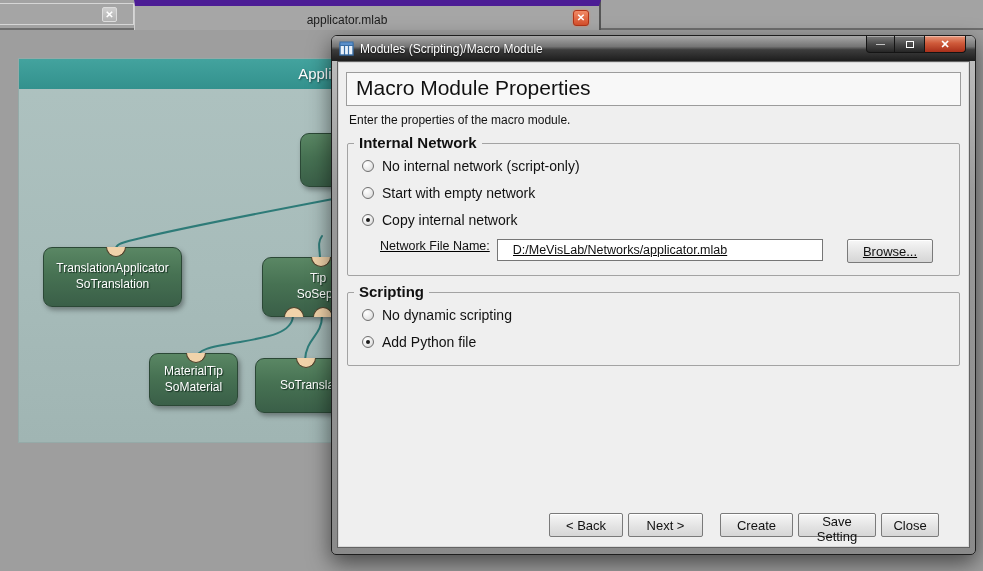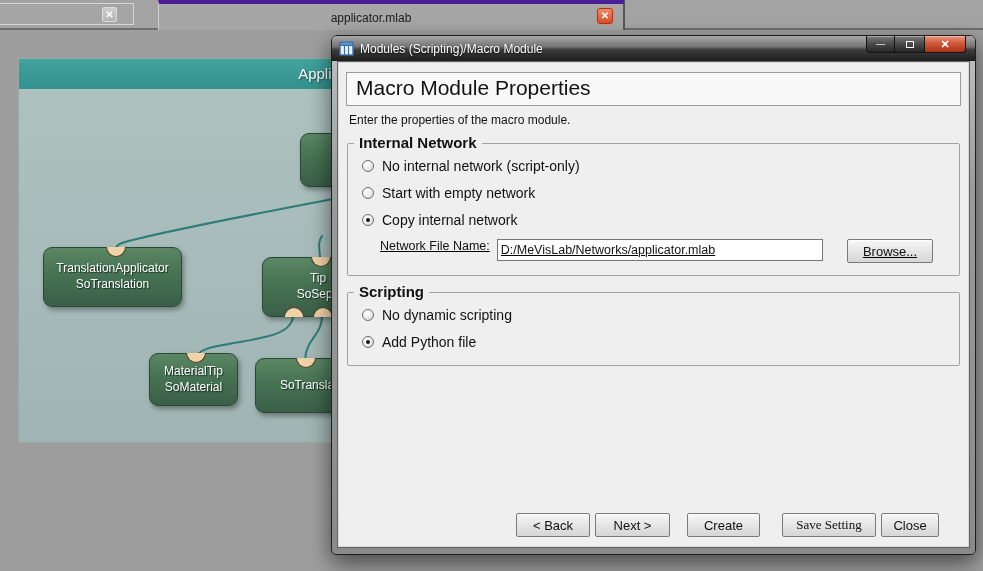--- a/index.html
+++ b/index.html
@@ -22,23 +22,22 @@
   }
   .tab-close-gray {
     position:absolute; right:16px; top:3px; width:15px; height:15px;
     background:linear-gradient(180deg,#cfcfcf,#b2b2b2);
     border:1px solid #dcdcdc; border-radius:2px;
     color:#ffffff; font-size:10px; font-weight:bold; line-height:13px; text-align:center;
     cursor:default;
   }
   .tab-active {
     position:absolute; left:134px; top:0; width:467px; height:30px;
-    border-top:4px solid #4c1d95; border-left:1px solid #cfcfcf; border-right:2px solid #565656;
+    border-top:6px solid #4c1d95; border-left:1px solid #cfcfcf; border-right:2px solid #565656;
     background:#a6a6a6;
-    margin-left:24px;
   }
   .tab-active .tab-label {
     position:absolute; left:0; right:40px; top:7px; text-align:center;
     font-size:12px; color:#1c1c1c;
   }
   .tab-close-red {
     position:absolute; right:10px; top:4px; width:16px; height:16px;
     background:linear-gradient(180deg,#f08a66,#d6502c);
     border:1px solid #b23418; border-radius:3px;
     color:#ffffff; font-size:10px; font-weight:bold; line-height:14px; text-align:center;
@@ -139,34 +138,34 @@
   .radio.checked::after {
     content:""; position:absolute; left:3px; top:3px; width:4px; height:4px;
     border-radius:50%; background:#1a1a1a;
   }
   .radio-label { font-size:14px; color:#111111; }
   .file-row { display:flex; align-items:flex-start; margin:6px 16px 2px 22px;text-decoration:underline; }
   .file-label { font-size:12.5px; color:#111111; margin-right:7px; white-space:nowrap; }
   .file-input {
     flex:1; height:22px; border:1px solid #767676; background:#ffffff;
     font-family:"Liberation Sans", sans-serif; font-size:12.5px; color:#111111;
-    padding:1px 3px; min-width:0;
+    padding:1px 15px; min-width:0;
   }
   .btn {
     height:24px; background:linear-gradient(180deg,#f7f7f7,#e2e2e2 60%,#d6d6d6);
     border:1px solid #7a7a7a; border-radius:2px;
     font-family:"Liberation Sans", sans-serif; font-size:13px; color:#111111;
     box-shadow:inset 0 1px 0 #ffffff; padding:0 8px;
   }
   .btn-browse { width:86px; margin-left:24px; flex:none; }
   .dlg-buttons { position:absolute; right:30px; bottom:10px; display:flex; }
   .btn.w-back { width:74px; }
   .btn.w-next { width:75px; margin-left:5px; }
   .btn.w-create { width:73px; margin-left:17px; }
-  .btn.w-save { width:94px; margin-left:22px;font-family:Liberation Serif, serif; }
+  .btn.w-save { width:78px; margin-left:5px; }
   .btn.w-close { width:58px; margin-left:5px; }
 </style>
 </head>
 <body>
 
 <div class="tabbar">
   <div class="tab-inactive">
     <div class="tab-close-gray">✕</div>
   </div>
   <div class="tab-active">

